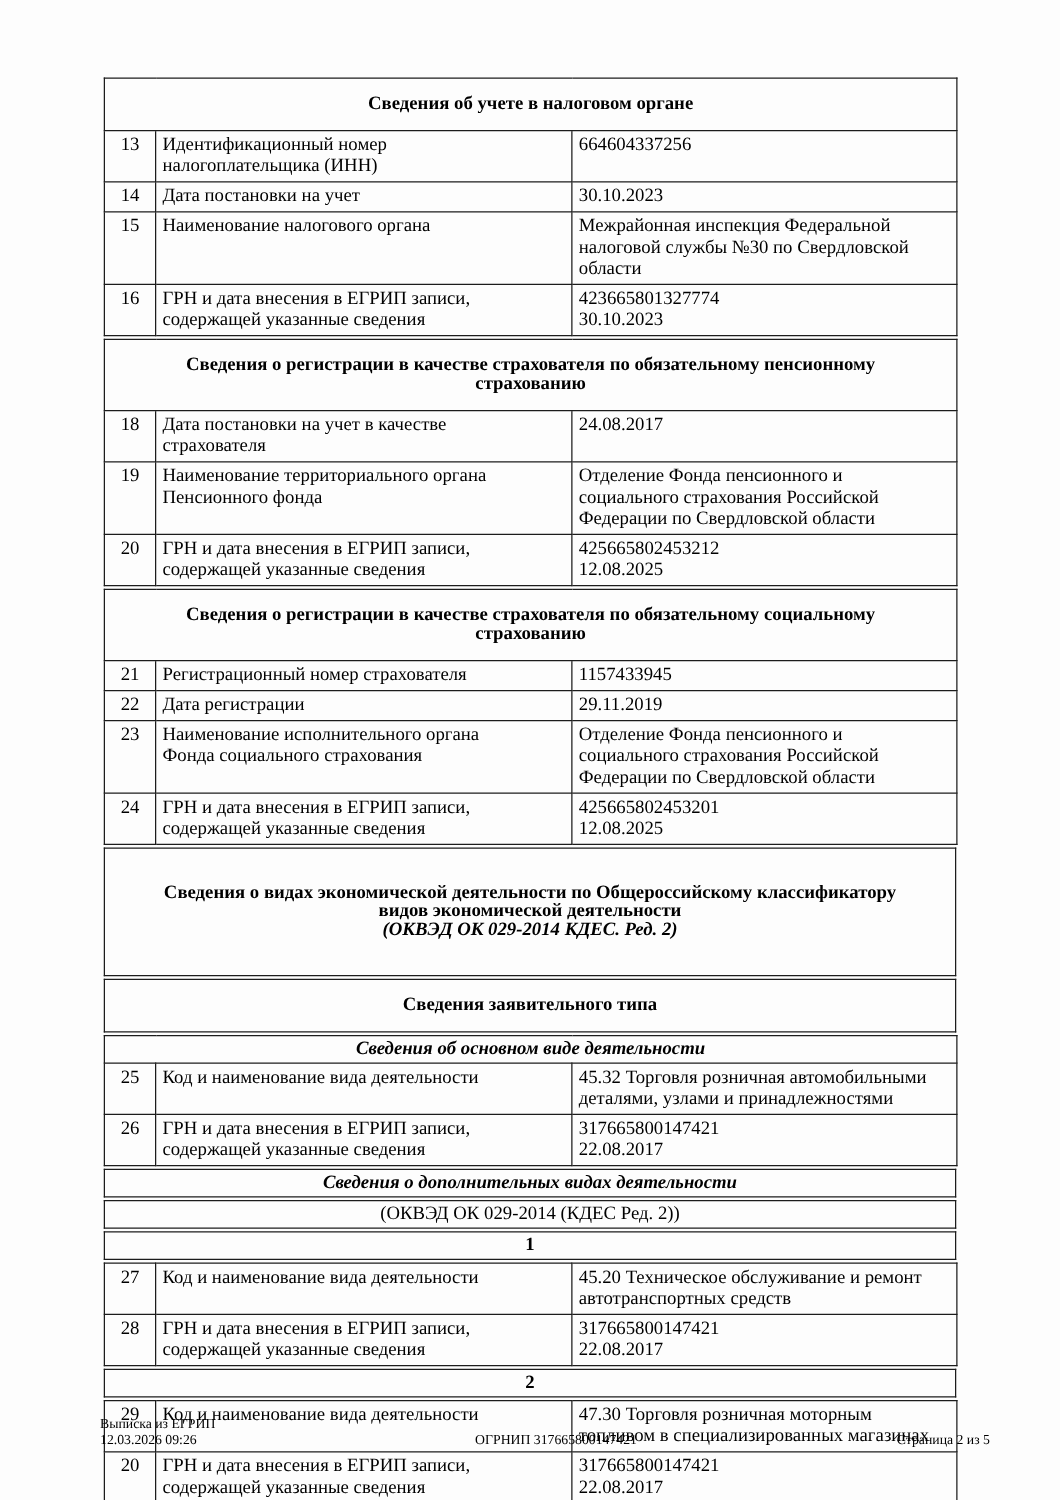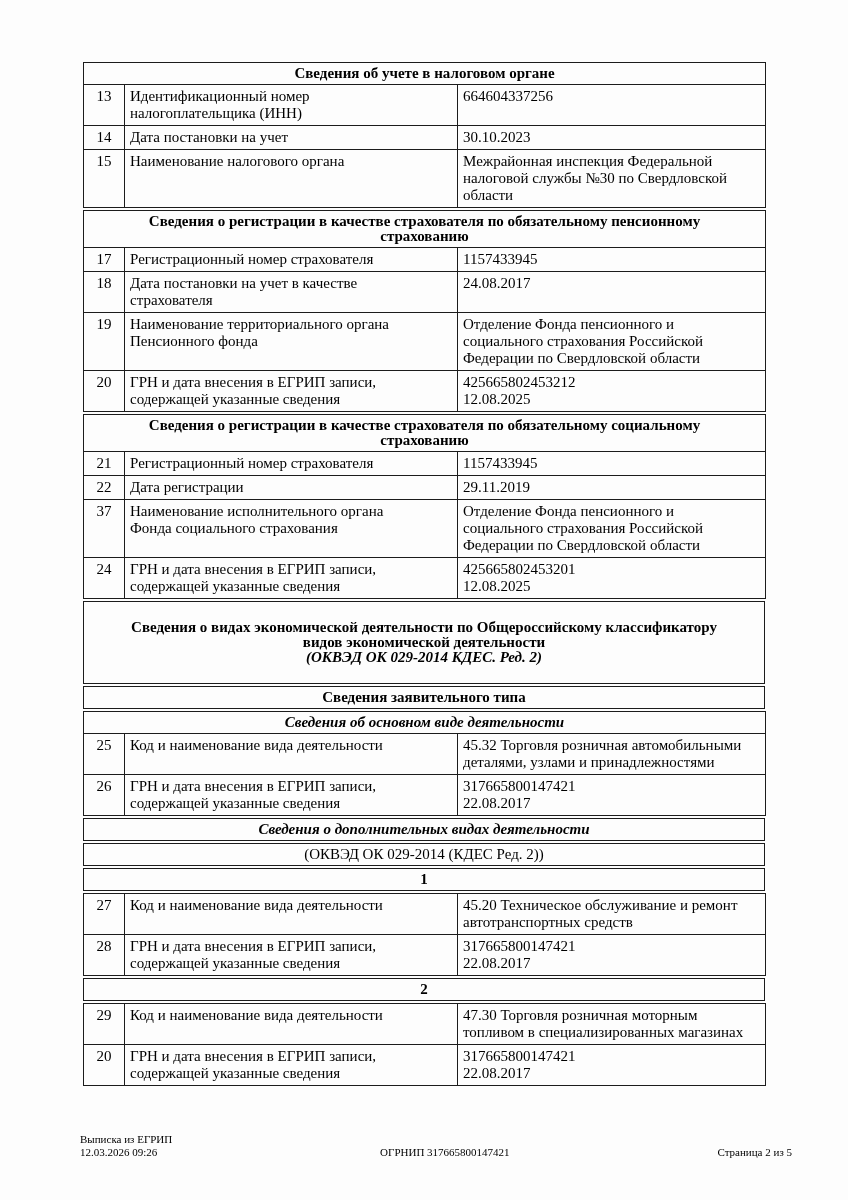--- a/index.html
+++ b/index.html
@@ -35,21 +35,21 @@
     word-wrap: break-word;
   }
   col.c1 { width: 41px; }
   col.c2 { width: 333px; }
   col.c3 { width: 308px; }
   td.num { text-align: center; padding-left: 1px; padding-right: 1px; margin-top: 27px; }
   td.hdr {
     text-align: center;
     font-weight: bold;
     line-height: 15px;
-    padding: 3px 6px;
+    padding: 13px 6px;
     margin-top: 36px;
   }
   td.hdr .sub-italic { font-style: italic; display: block; }
   td.hdr-bolditalic { text-align: center; font-weight: bold; font-style: italic; line-height: 15px; padding: 3px 6px; margin-top: 24px; }
   td.note-italic { text-align: center; font-weight: normal; line-height: 15px; padding: 3px 6px; }
   td.group-num { text-align: center; font-weight: bold; line-height: 15px; padding: 3px 6px; }
   .footer {
     position: absolute;
     left: 80px;
     top: 1133px;
@@ -90,38 +90,40 @@
       <td>Дата постановки на учет</td>
       <td>30.10.2023</td>
     </tr>
     <tr>
       <td class="num">15</td>
       <td>Наименование налогового органа</td>
       <td>Межрайонная инспекция Федеральной
 налоговой службы №30 по Свердловской
 области</td>
     </tr>
+    <tr>
+      <td class="num">16</td>
+      <td>ГРН и дата внесения в ЕГРИП записи,
+содержащей указанные сведения</td>
+      <td>423665801327774
+30.10.2023</td>
+    </tr>
   </tbody>
     </table>
 
   <table class="tbl">
     <colgroup>
         <col class="c1">
         <col class="c2">
         <col class="c3">
       </colgroup>
     <tbody>
         <tr>
       <td colspan="3" class="hdr">Сведения о регистрации в качестве страхователя по обязательному пенсионному
 страхованию</td>
-    </tr>
-    <tr>
-      <td class="num">17</td>
-      <td>Регистрационный номер страхователя</td>
-      <td>1157433945</td>
     </tr>
     <tr>
       <td class="num">18</td>
       <td>Дата постановки на учет в качестве
 страхователя</td>
       <td>24.08.2017</td>
     </tr>
     <tr>
       <td class="num">19</td>
       <td>Наименование территориального органа
@@ -155,21 +157,21 @@
       <td class="num">21</td>
       <td>Регистрационный номер страхователя</td>
       <td>1157433945</td>
     </tr>
     <tr>
       <td class="num">22</td>
       <td>Дата регистрации</td>
       <td>29.11.2019</td>
     </tr>
     <tr>
-      <td class="num">37</td>
+      <td class="num">23</td>
       <td>Наименование исполнительного органа
 Фонда социального страхования</td>
       <td>Отделение Фонда пенсионного и
 социального страхования Российской
 Федерации по Свердловской области</td>
     </tr>
     <tr>
       <td class="num">24</td>
       <td>ГРН и дата внесения в ЕГРИП записи,
 содержащей указанные сведения</td>

